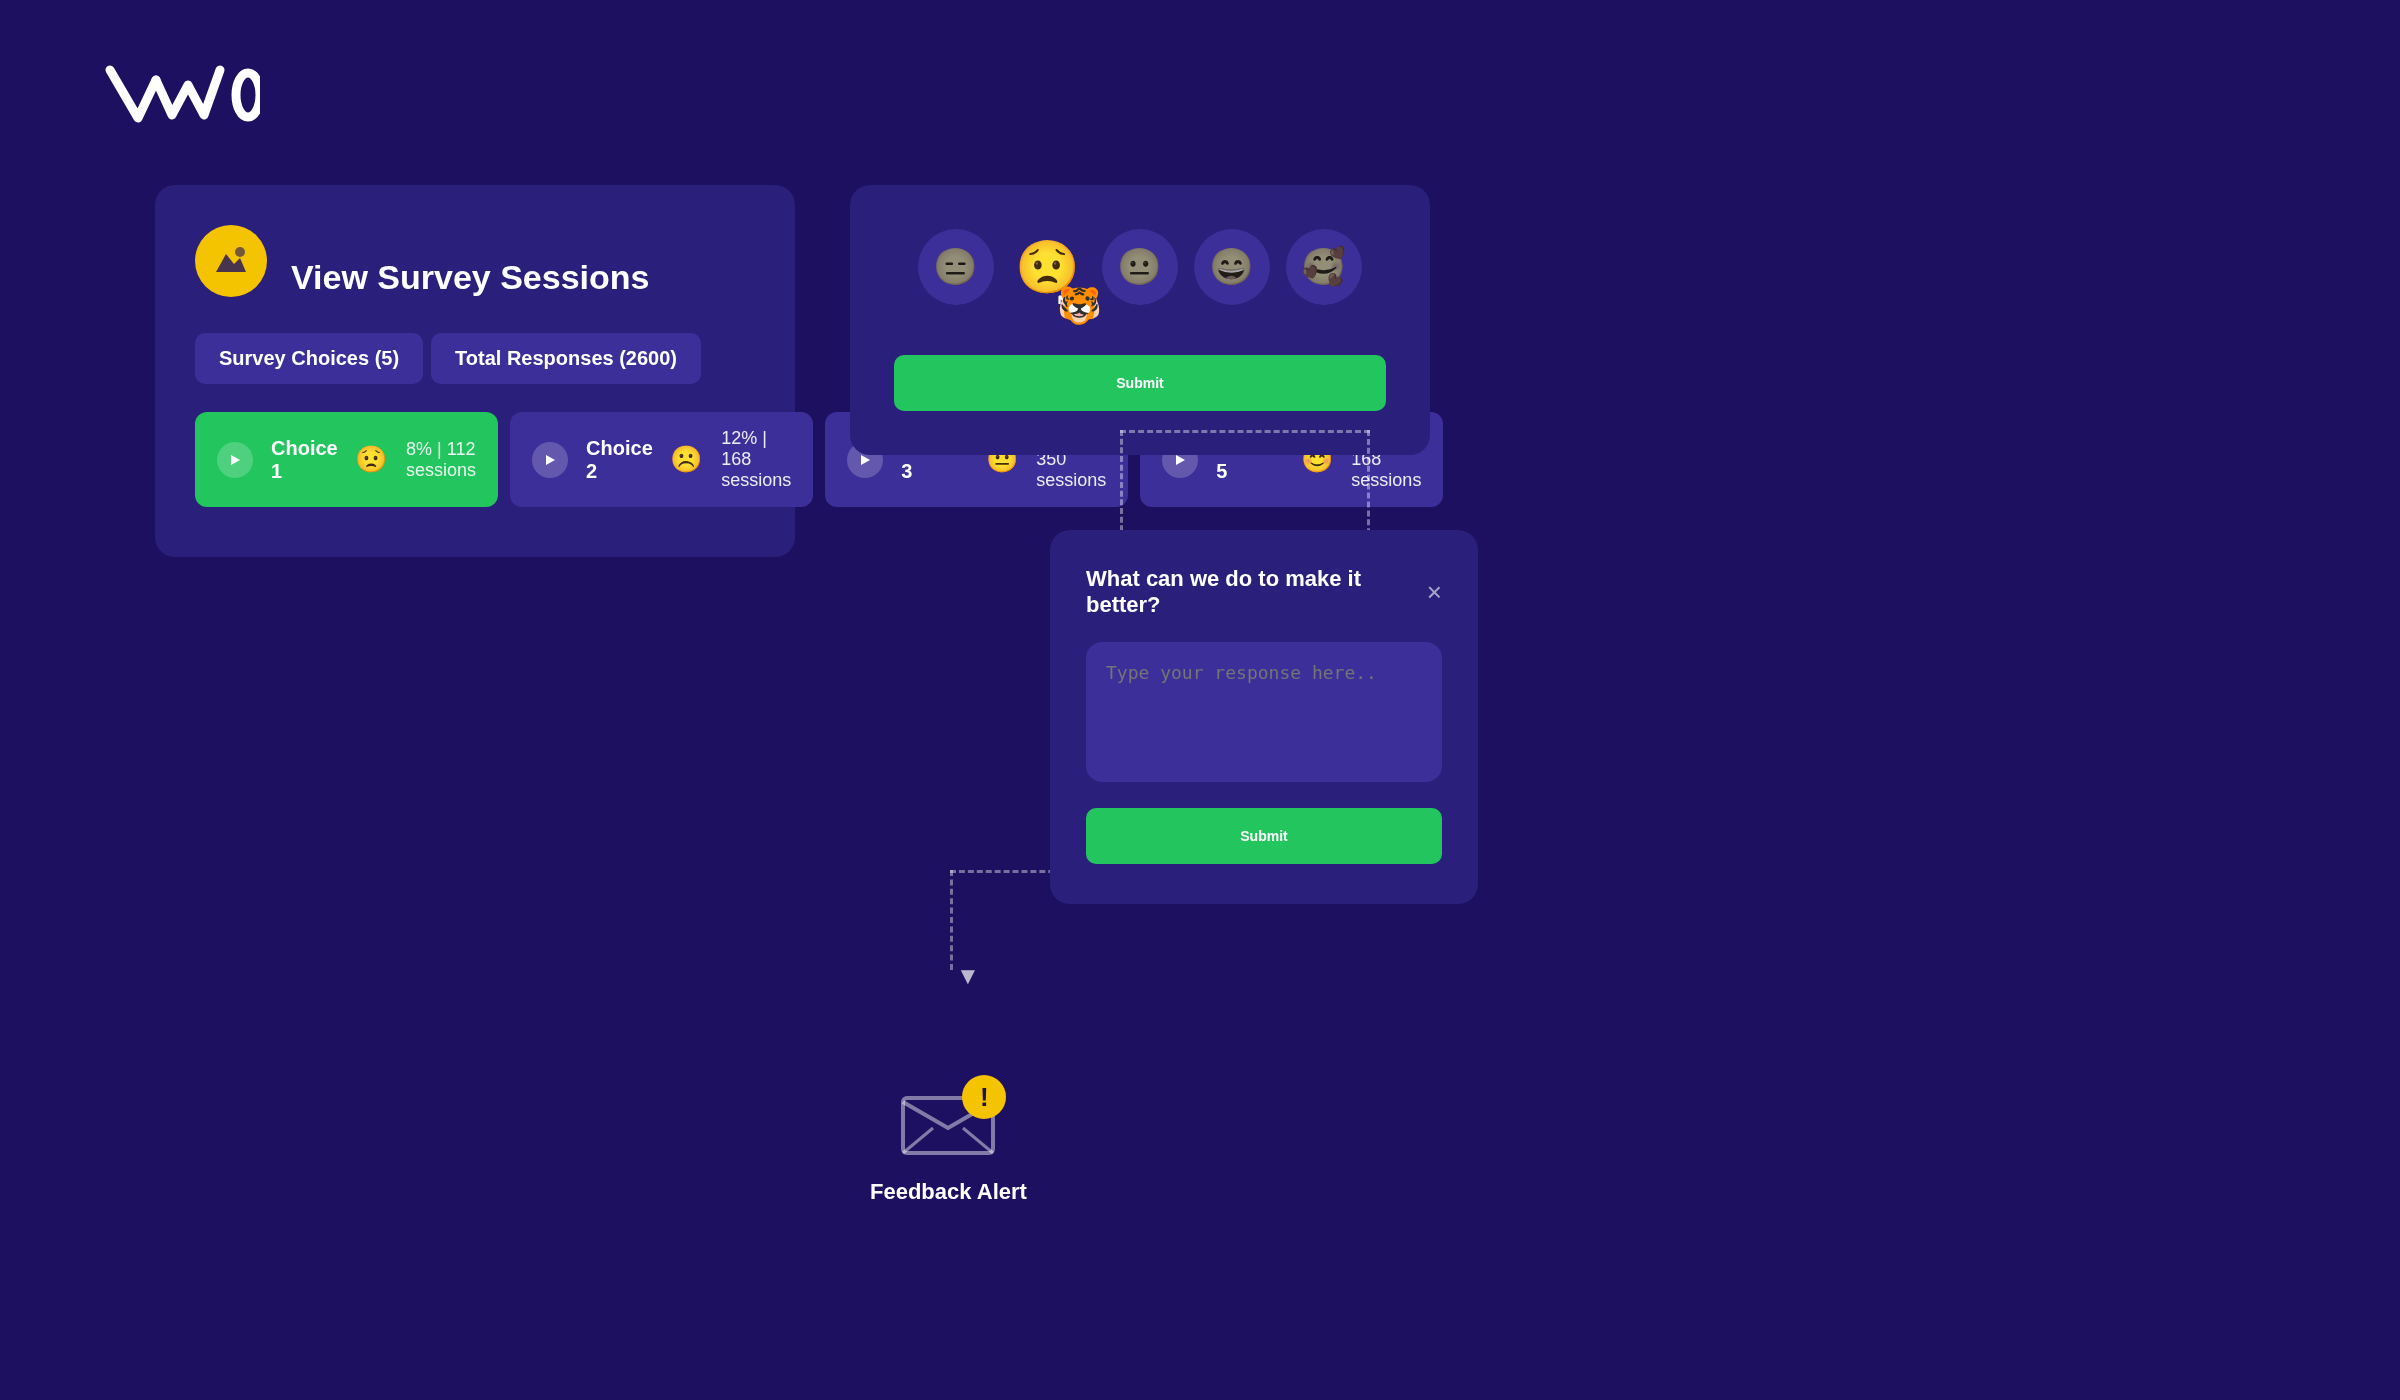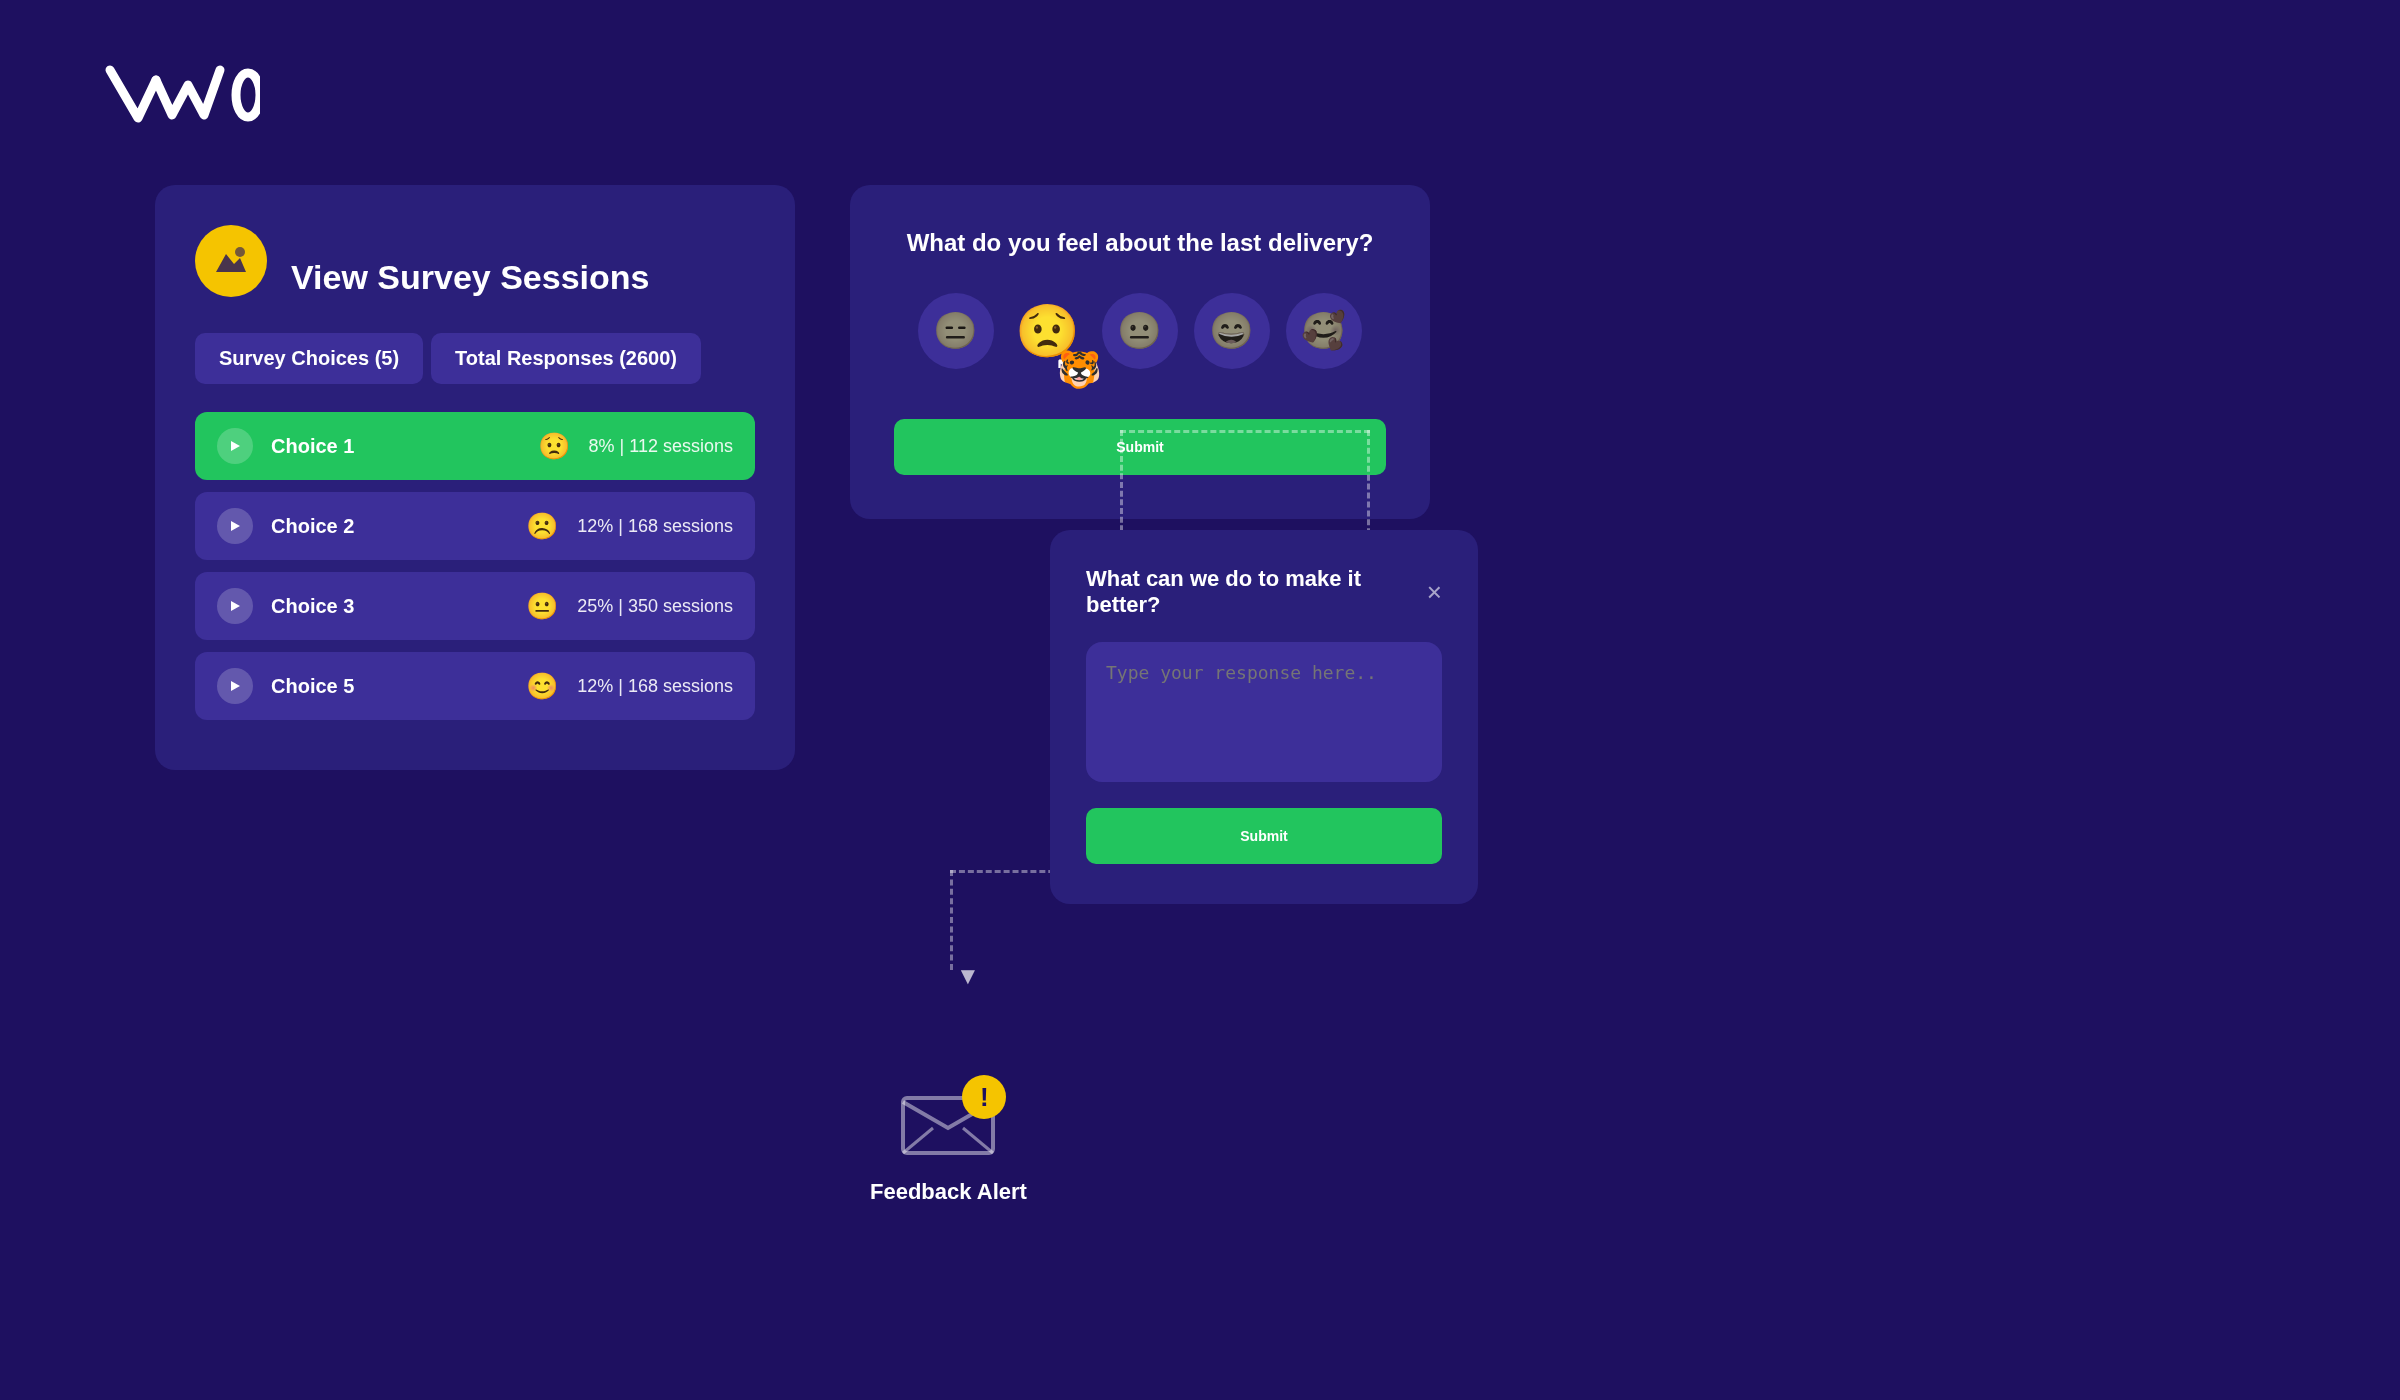--- a/index.html
+++ b/index.html
@@ -74,21 +74,21 @@
       background: #3d2f99;
       border-radius: 10px;
       padding: 14px 24px;
       color: white;
       font-size: 20px;
       font-weight: 600;
     }
 
     .choice-list {
       display: flex;
-      flex-direction: column;
+      flex-direction: row;
       gap: 12px;
     }
 
     .choice-item {
       display: flex;
       align-items: center;
       border-radius: 12px;
       padding: 16px 22px;
       background: #3d2f99;
     }
@@ -360,21 +360,20 @@
           </svg>
       </div>
       <span class="choice-name">Choice 5</span>
       <span class="emoji-face">😊</span>
       <span class="choice-stats">12% | 168 sessions</span>
     </div>
   </div>
 </div>
 
 <div class="survey-widget">
-  <div class="widget-question">What do you feel about the last delivery?</div>
 
   <div class="emoji-row">
 
     <div class="emoji-option">
       <span class="emoji-big" style="font-size:36px; filter: grayscale(80%) brightness(0.65);">😑</span>
     </div>
 
     <div class="emoji-option selected" style="background:transparent; position:relative;">
       <span class="emoji-big" style="font-size:52px; filter:none;">😟</span>
 

